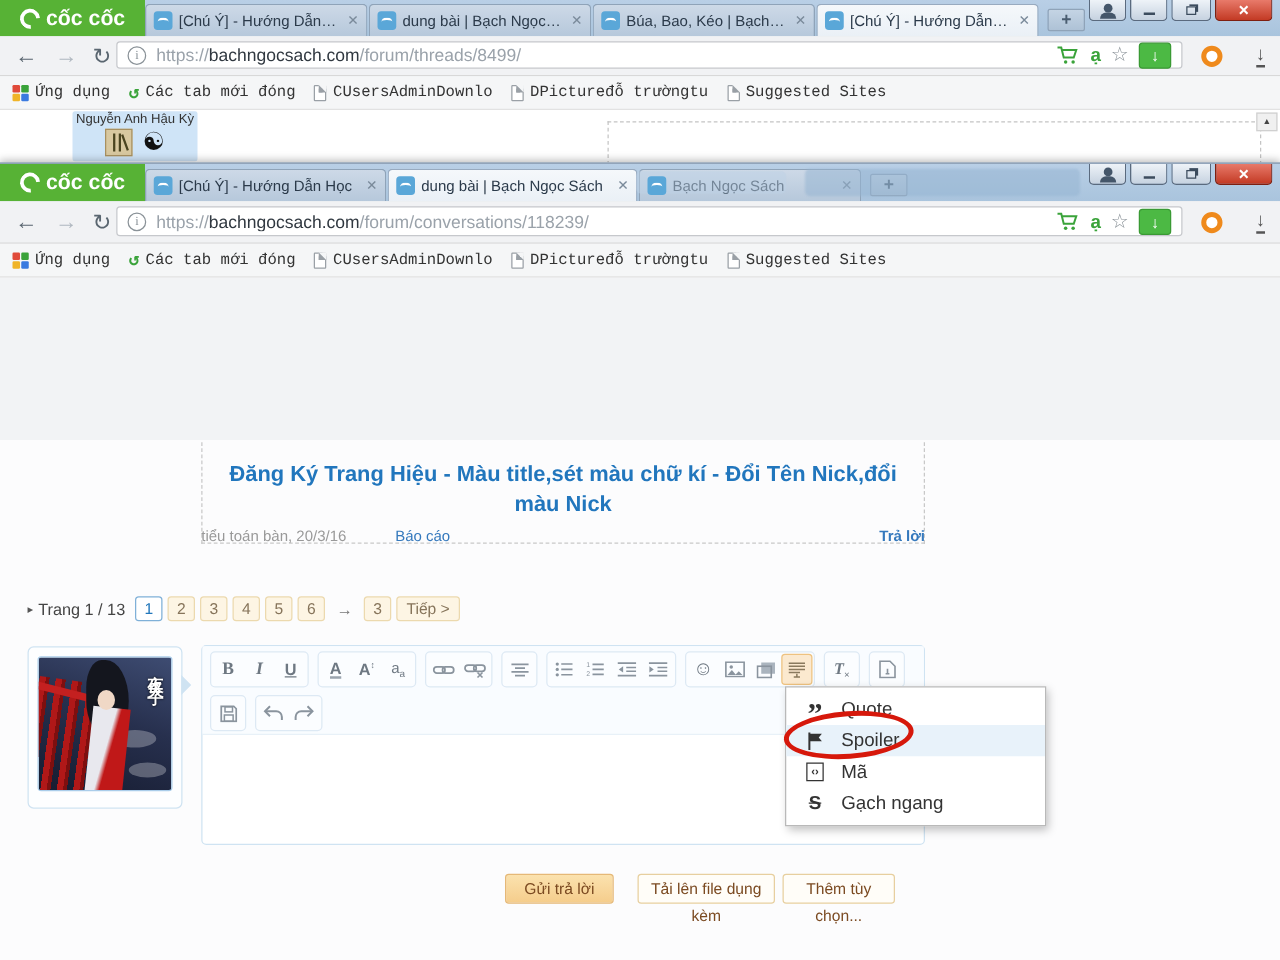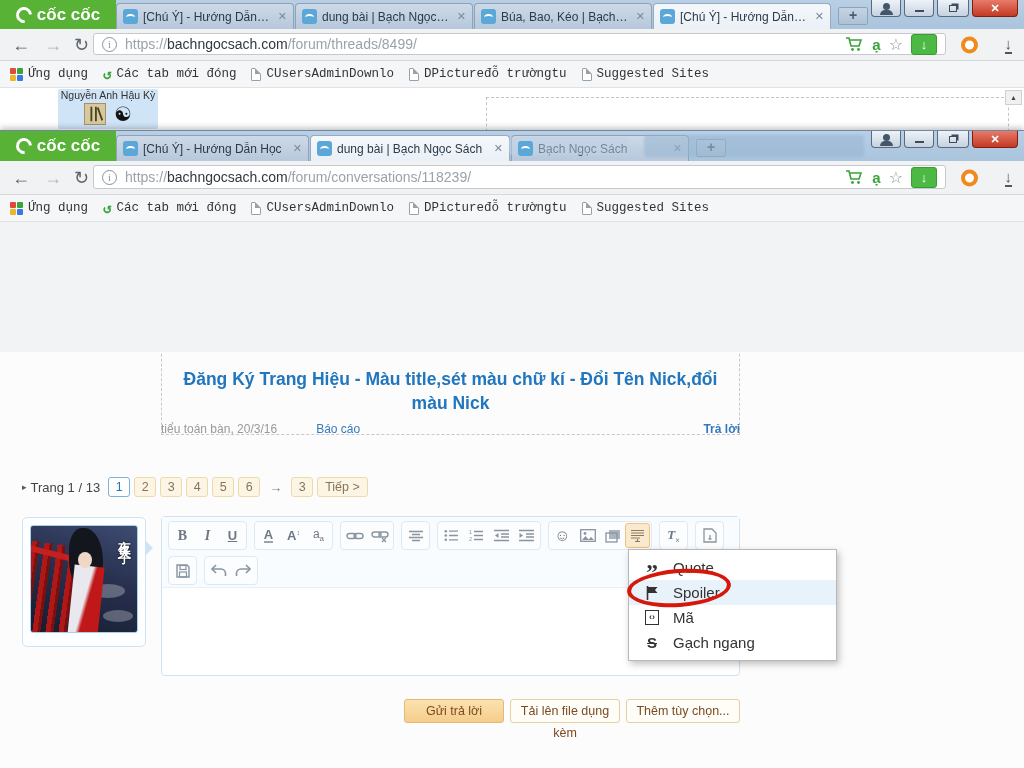--- a/index.html
+++ b/index.html
@@ -140,23 +140,23 @@
   .mico { width:20px; display:flex; justify-content:center; }
   .qmark { font-family:"Liberation Serif",serif; font-weight:bold; font-size:24px; line-height:10px; color:#333; position:relative; top:4px; }
   .codebox { width:14px; height:15px; border:1.5px solid #333; font-size:9px; line-height:12px; text-align:center; color:#333; font-weight:bold; }
   .strk { font-weight:bold; font-size:15px; color:#333; text-decoration:line-through; }
   .redellipse { position:absolute; left:627px; top:217px; width:104px; height:38px; border:4px solid #d6180b; border-radius:50%;
                 transform:rotate(-4deg); z-index:50; }
 
   
   .actions { position:absolute; top:347px; left:0; width:740px; height:26px; }
   .abtn { position:absolute; height:24px; line-height:22px; text-align:center; font-size:12.5px; color:#7b4a21; border-radius:3px; }
-  .abtn.primary { left:404px; width:100px; background:linear-gradient(#fbe2ae,#f5cd8c); border:1px solid #e5b877; }
+  .abtn.primary { left:404px; width:87px; background:linear-gradient(#fbe2ae,#f5cd8c); border:1px solid #e5b877; }
   .abtn.plain { background:#fffdf8; border:1px solid #e7cf9f; }
-  #btn-upload { left:510px; width:110px; } #btn-more { left:626px; width:114px; }
+  #btn-upload { left:510px; width:110px; } #btn-more { left:626px; width:90px; }
 </style>
 </head>
 <body>
 
 <div class="screen">
 
   <div class="win" id="win1">
     <div class="tabrow" id="w1tabs">
       <div class="logo">
         <span class="logo-mark"></span>

